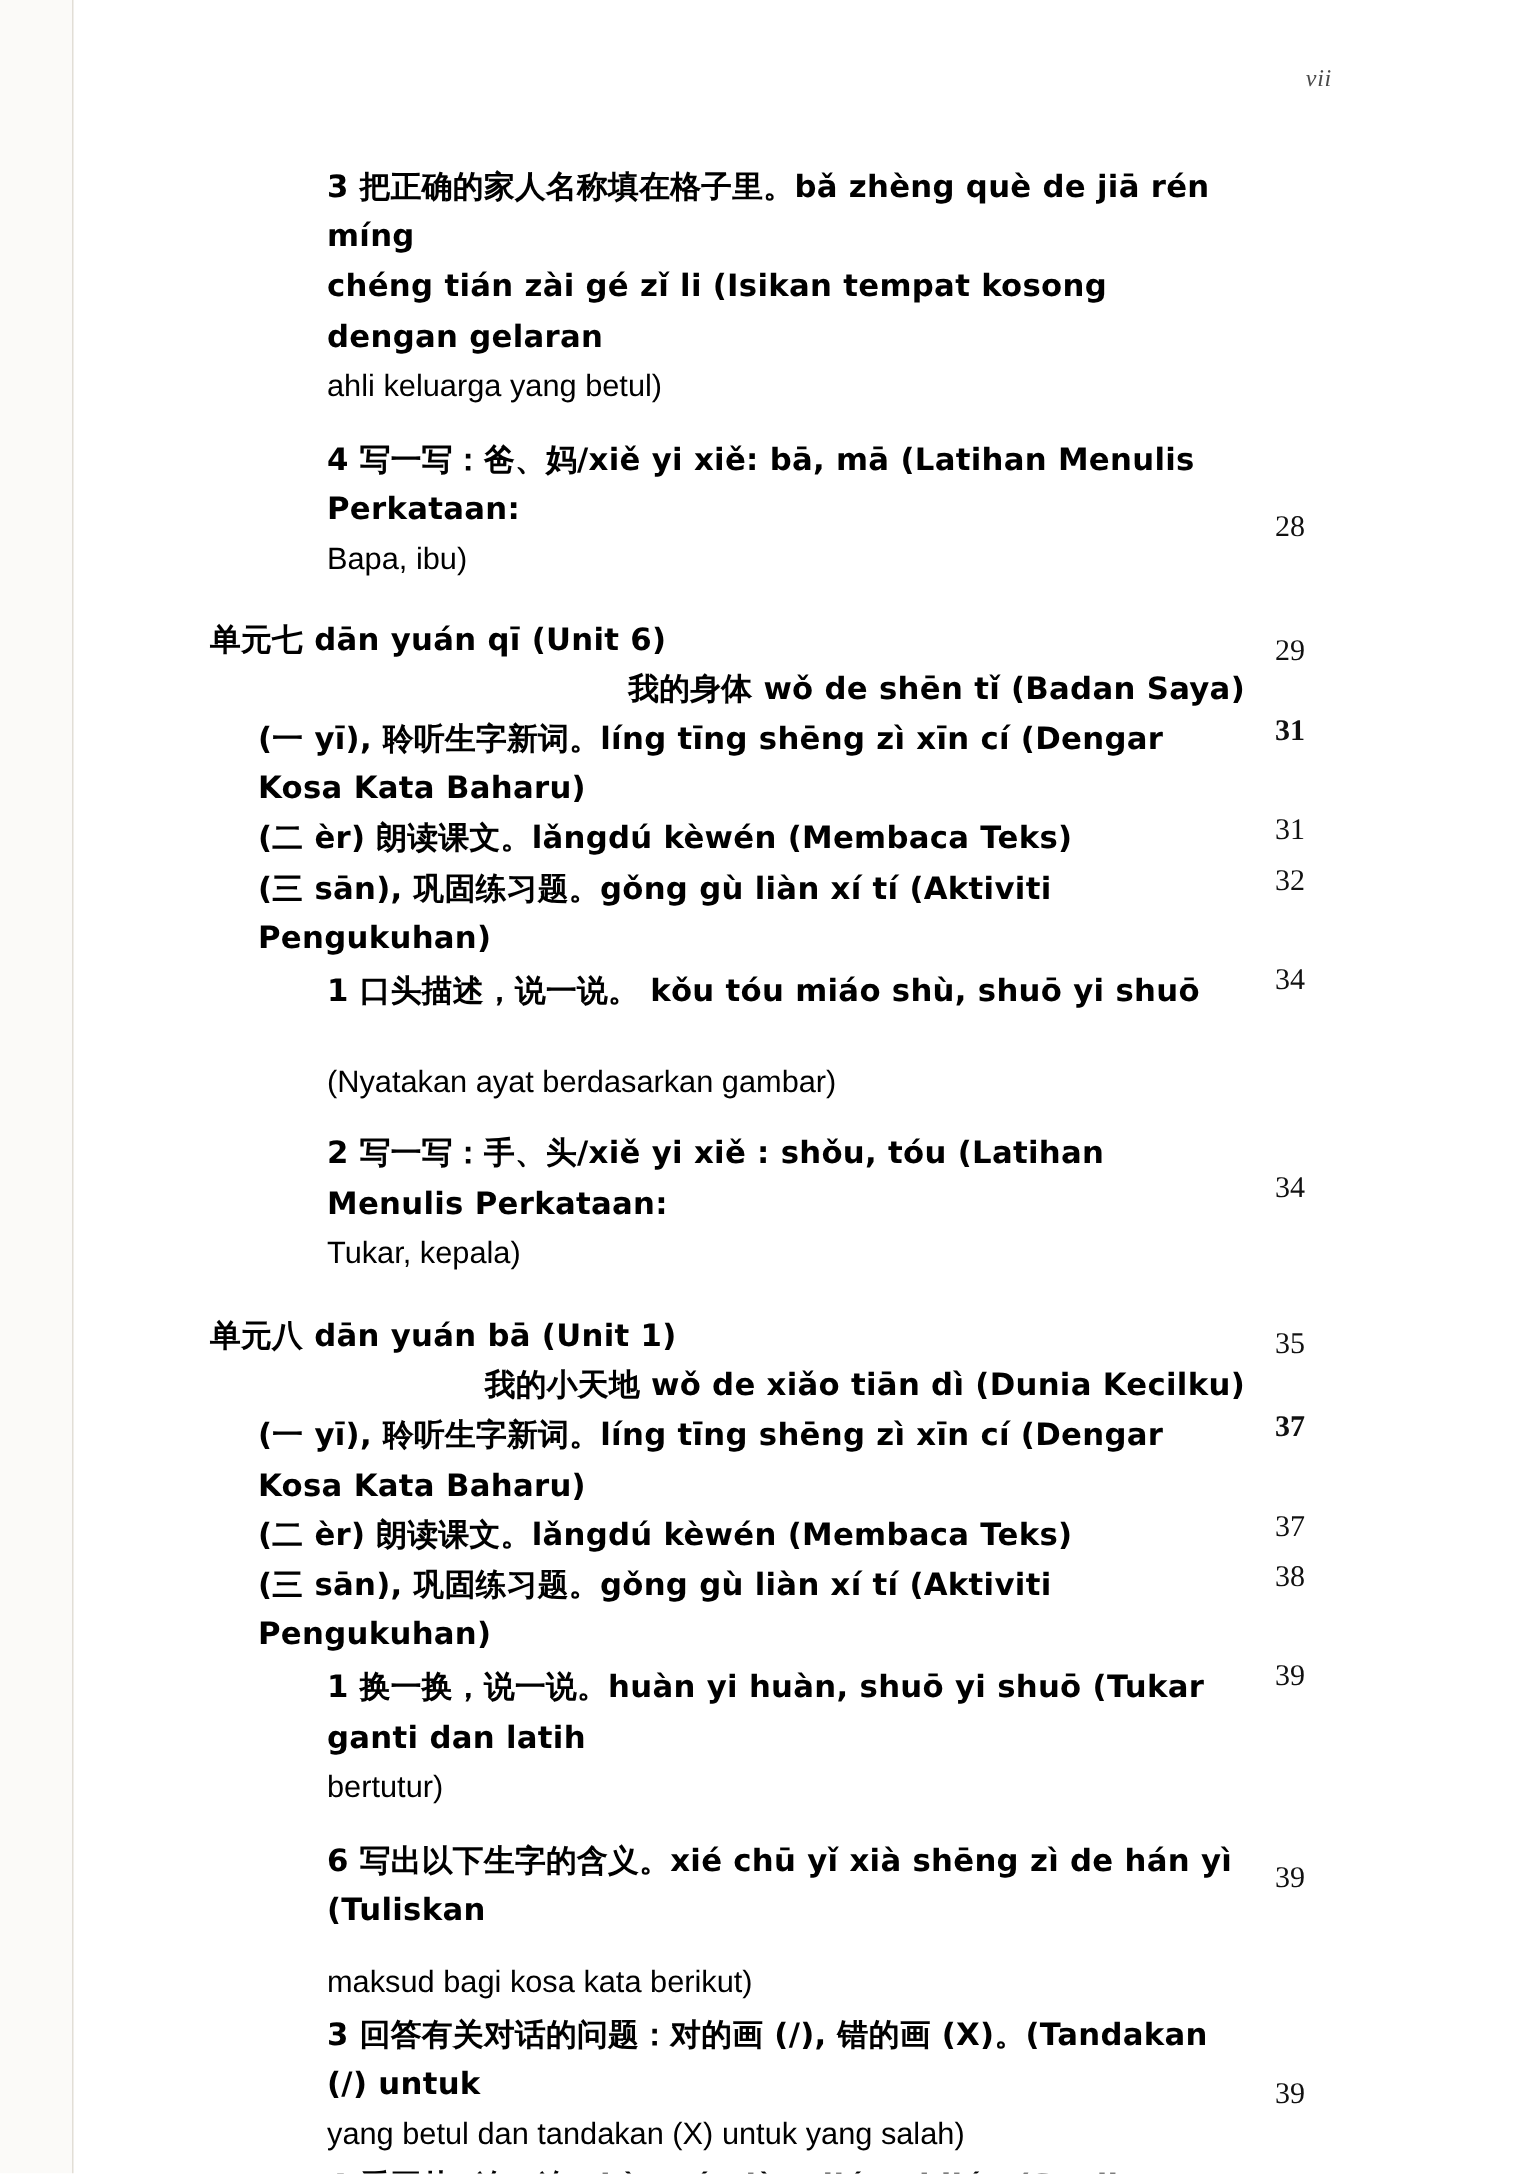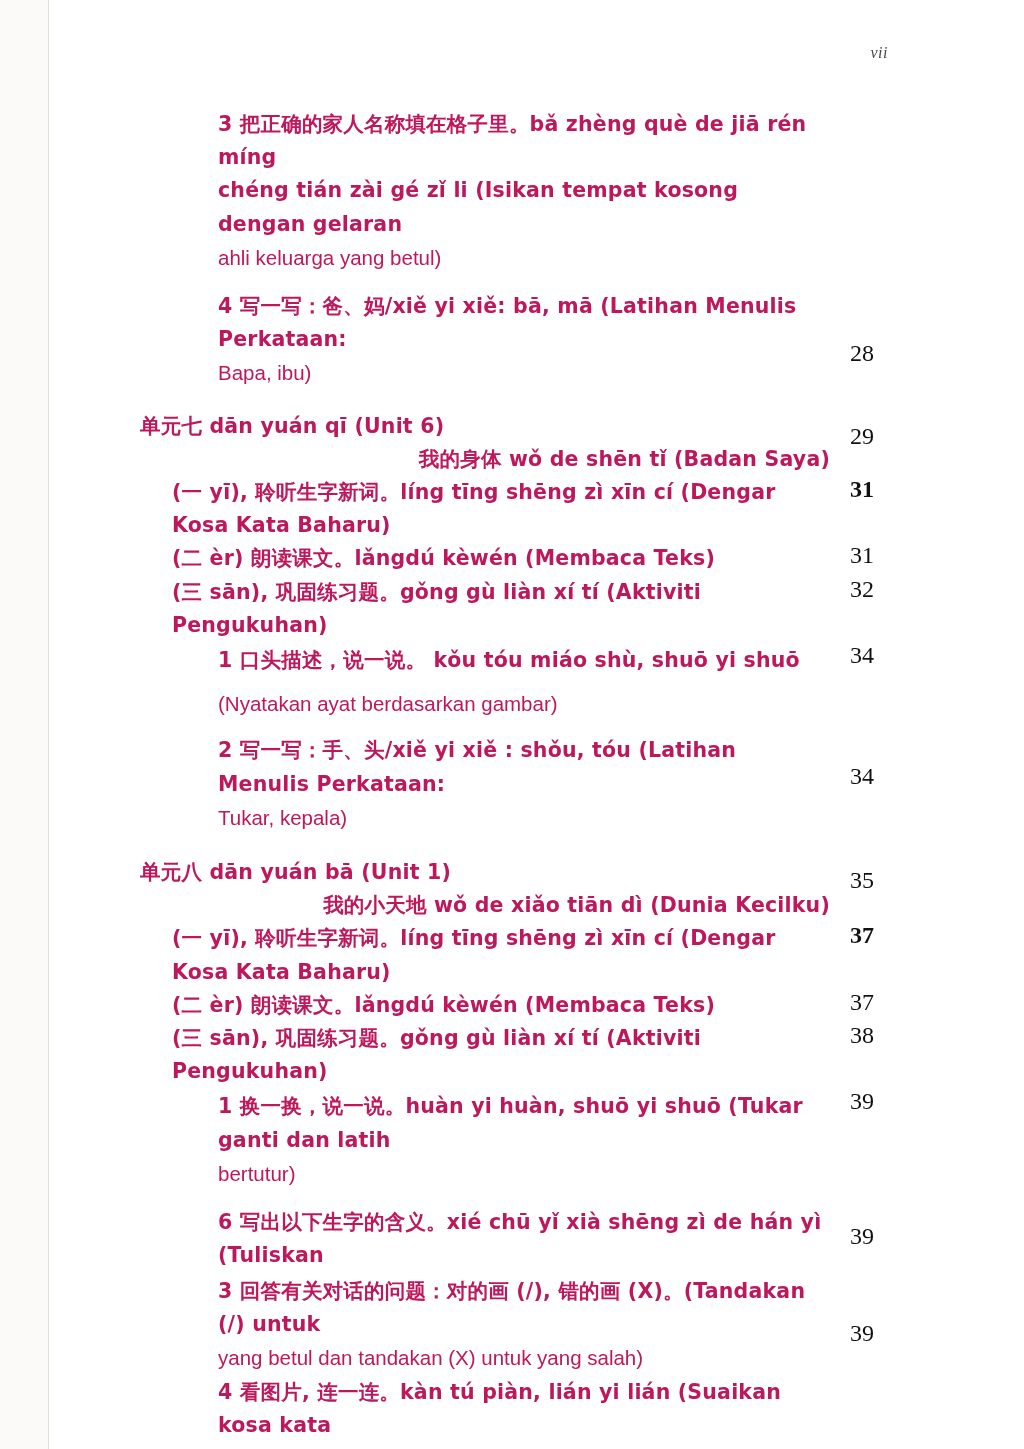--- a/index.html
+++ b/index.html
@@ -60,30 +60,30 @@
   .row {
     position: relative;
     display: block;
     margin: 0;
   }
   .row .num {
     position: absolute;
     right: 0;
     width: 34px;
     text-align: left;
-    font-size: 24px;
+    font-size: 20px;
     font-family: "Liberation Serif", serif;
     color: #111;
   }
   .row .txt {
     display: block;
     padding-right: 54px;
     font-size: 20.5px;
     line-height: 1.62;
-    color: #be185d;
+    color: #000000;
   }
 
   
   .cjk {
     font-family: "DejaVu Sans", "Liberation Sans", sans-serif;
     font-weight: 600;
     letter-spacing: 0.2px;
   }
   .rom {
     font-family: Liberation Sans, sans-serif;
@@ -162,21 +162,21 @@
       </div>
       <div class="row lvl-sub">
         <span class="txt">
           <span class="cont cjk">(三 sān), 巩固练习题。gǒng gù liàn xí tí (Aktiviti Pengukuhan)</span>
         </span>
         <span class="num">34</span>
       </div>
       <div class="row lvl-item" style="margin-top: 2px;">
         <span class="txt">
           <span class="cont cjk">1 口头描述，说一说。 kǒu tóu miáo shù, shuō yi shuō</span>
-          <span class="cont rom" style="margin-top: 10px;">(Nyatakan ayat berdasarkan gambar)</span>
+          <span class="cont rom" style="margin-top: 28px;">(Nyatakan ayat berdasarkan gambar)</span>
         </span>
         <span class="num" style="margin-top: 43px;">34</span>
       </div>
       <div class="row lvl-item" style="margin-top: 14px;">
         <span class="txt">
           <span class="cont cjk">2 写一写：手、头/xiě yi xiě : shǒu, tóu (Latihan Menulis Perkataan:</span>
           <span class="cont rom">Tukar, kepala)</span>
         </span>
         <span class="num" style="margin-top: 33px;">35</span>
       </div>
@@ -212,20 +212,21 @@
       <div class="row lvl-item" style="margin-top: 2px;">
         <span class="txt">
           <span class="cont cjk">1 换一换，说一说。huàn yi huàn, shuō yi shuō (Tukar ganti dan latih</span>
           <span class="cont rom">bertutur)</span>
         </span>
         <span class="num" style="margin-top: 33px;">39</span>
       </div>
       <div class="row lvl-item" style="margin-top: 16px;">
         <span class="txt">
           <span class="cont cjk">6 写出以下生字的含义。xié chū yǐ xià shēng zì de hán yì (Tuliskan</span>
+          <span class="cont rom" style="margin-top: 14px;">maksud bagi kosa kata berikut)</span>
         </span>
         <span class="num" style="margin-top: 47px;">39</span>
       </div>
       <div class="row lvl-item" style="margin-top: 2px;">
         <span class="txt">
           <span class="cont cjk">3 回答有关对话的问题：对的画 (/), 错的画 (X)。(Tandakan (/) untuk</span>
           <span class="cont rom">yang betul dan tandakan (X) untuk yang salah)</span>
         </span>
       </div>
       <div class="row lvl-item" style="margin-top: 2px;">

